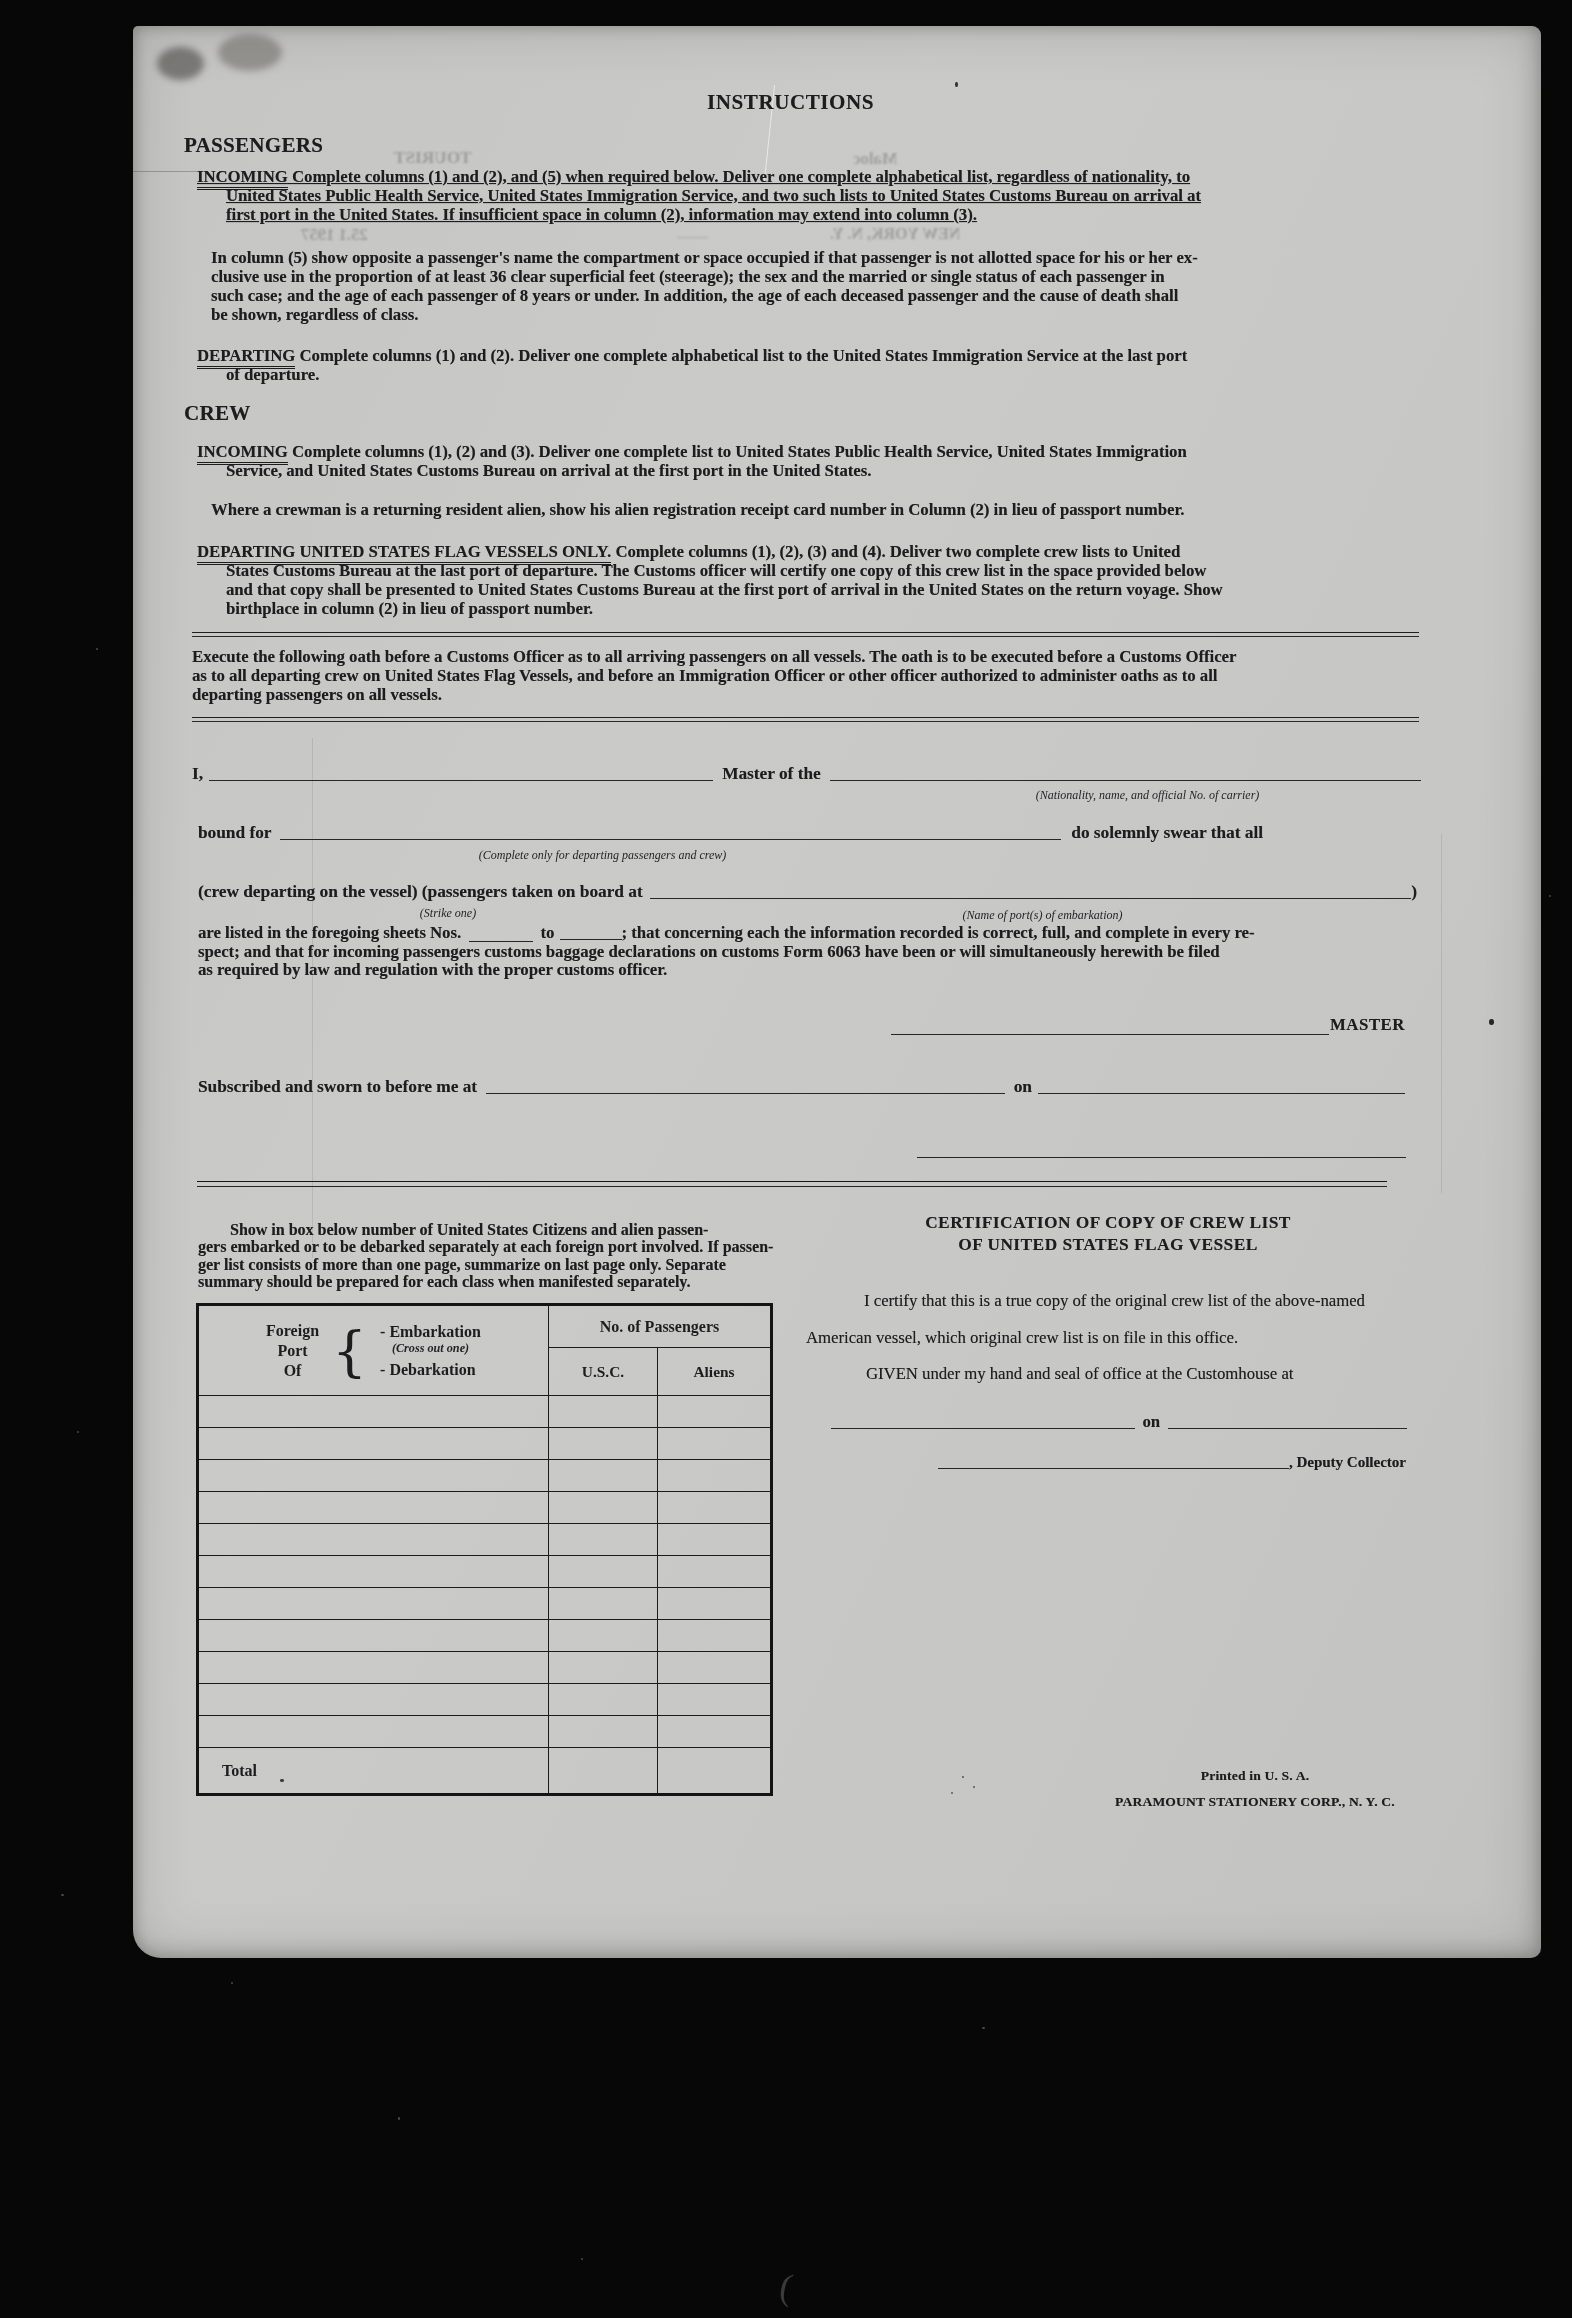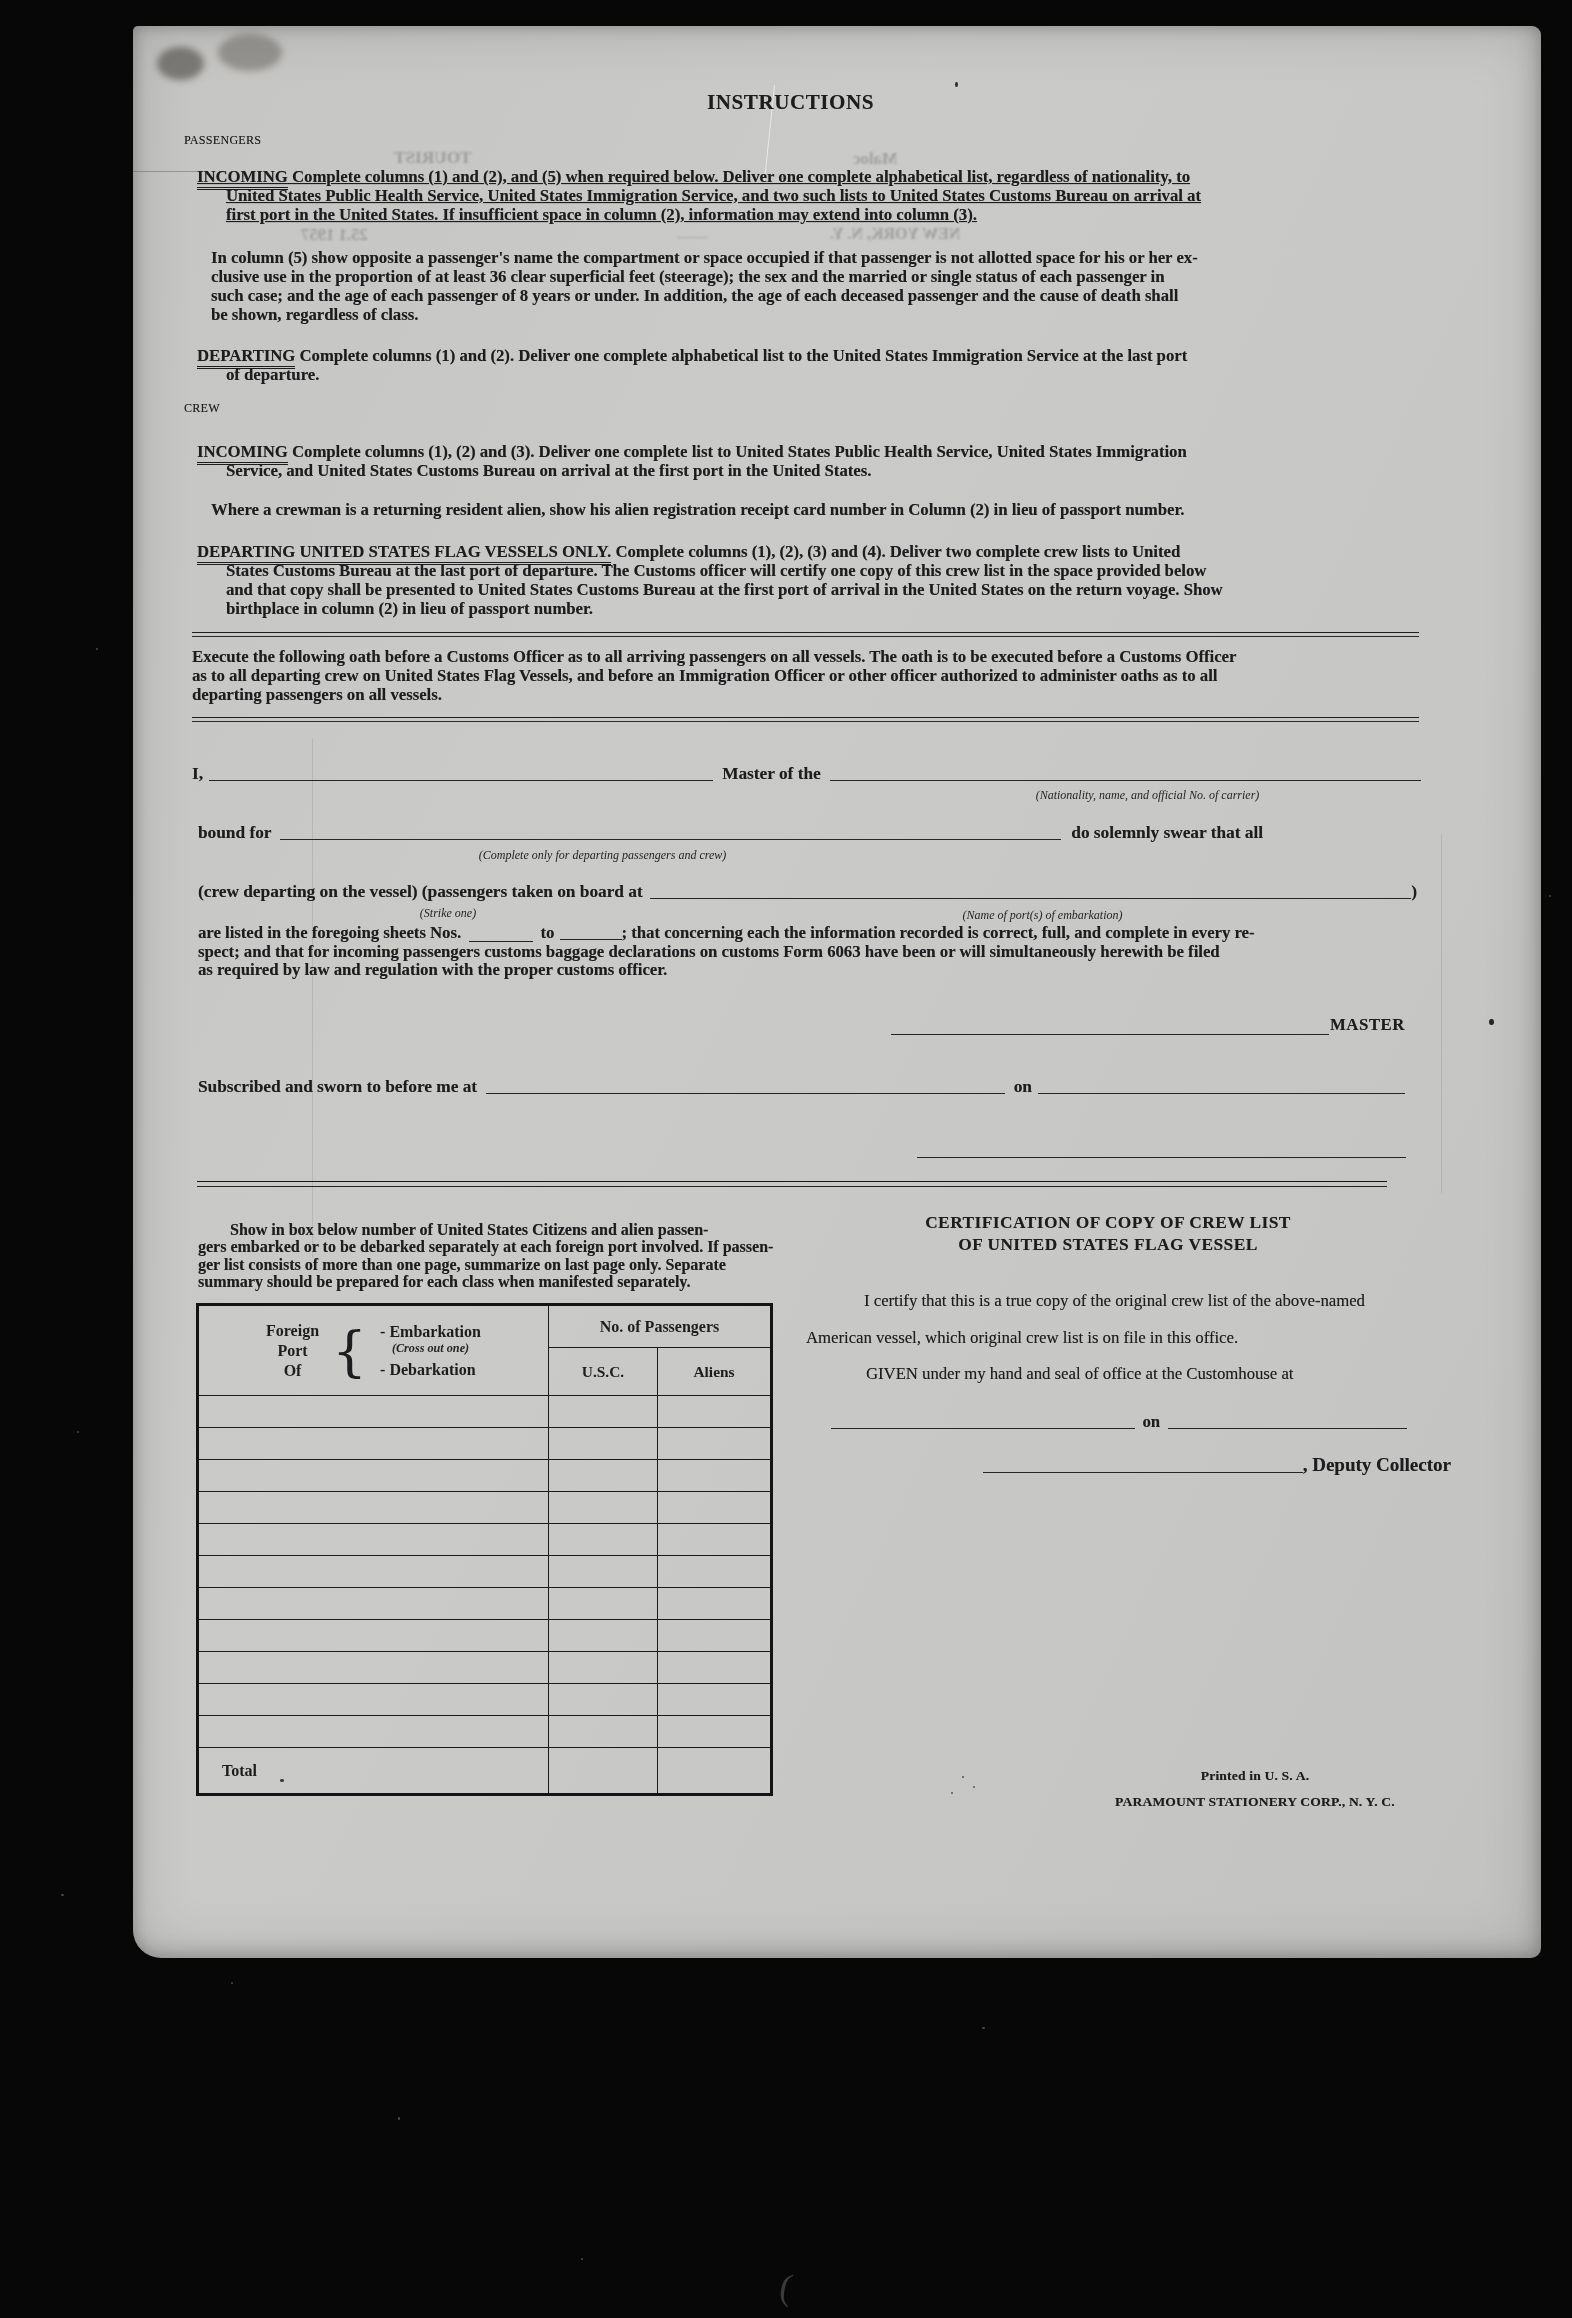--- a/index.html
+++ b/index.html
@@ -5,21 +5,21 @@
   html,body{margin:0;padding:0;background:#070707;}
   #stage{position:relative;width:1572px;height:2319px;background:#070707;overflow:hidden;
          font-family:"Liberation Serif","DejaVu Serif",serif;color:#1d1d1f;}
   .page{position:absolute;left:133px;top:26px;width:1408px;height:1932px;
         background:linear-gradient(115deg,#c5c5c3 0%,#cacac8 35%,#c7c7c5 70%,#c2c2c0 100%);
         border-radius:5.1px 9px 10.3px 28px;overflow:hidden;
         box-shadow:inset 0 0 58px rgba(0,0,0,.16), inset -3.8px -5.1px 19px rgba(0,0,0,.18), inset 2.6px 2.6px 11.5px rgba(0,0,0,.12);}
   .abs{position:absolute;}
   .ink{text-shadow:0.2px 0.3px 0.4px rgba(25,25,28,.45);}
   .ttl{font-weight:bold;font-size:21px;letter-spacing:0.6px;}
-  .hdg{font-weight:normal;font-size:12px;letter-spacing:0.3px;}
+  .hdg{font-weight:bold;font-size:21px;letter-spacing:0.3px;}
   .para{font-weight:bold;font-size:16.7px;line-height:19px;}
   .lines{white-space:pre-line;}
   .cont{padding-left:29px;}
   .dlabel{position:relative;border-bottom:1.3px solid #1c1c1e;padding-bottom:0.6px;}
   .dlabel::after{content:"";position:absolute;left:0;right:0;bottom:-3.8px;height:1.3px;background:#1c1c1e;}
   .rule{height:3.2px;border-top:1.3px solid #1f1f21;border-bottom:0.6px solid #2a2a2c;}
   .rule2{height:3.8px;border-top:1.9px solid #161618;border-bottom:1.3px solid #232325;}
   .orow{display:flex;align-items:flex-end;font-weight:bold;font-size:17.3px;white-space:nowrap;}
   .orow span{line-height:1.15;}
   .bl{border-bottom:1.6px solid #26262a;align-self:flex-end;margin-bottom:2.6px;height:5.1px;flex-shrink:0;}
@@ -284,21 +284,21 @@
     <div class="abs cert ink" style="left:731px;top:1265px;">I certify that this is a true copy of the original crew list of the above-named</div>
     <div class="abs cert ink" style="left:673px;top:1302px;">American vessel, which original crew list is on file in this office.</div>
     <div class="abs cert ink" style="left:733px;top:1338px;">GIVEN under my hand and seal of office at the Customhouse at</div>
 
     <div class="abs orow ink" style="left:698px;top:1386px;width:576px;font-size:16.7px;">
       <div class="bl grow" style="flex-grow:47;"></div>
       <span style="margin:0 7.7px;">on</span>
       <div class="bl grow" style="flex-grow:37;"></div>
     </div>
 
-    <div class="abs orow ink" style="left:850px;top:1428px;width:468px;font-size:19px;">
+    <div class="abs orow ink" style="left:805px;top:1428px;width:468px;font-size:15px;">
       <div class="bl grow"></div>
       <span style="white-space:nowrap;">, Deputy Collector</span>
     </div>
 
     <div class="abs imprint ink" style="left:923px;top:1742px;">Printed in U. S. A.</div>
     <div class="abs imprint ink" style="left:923px;top:1760px;margin-top:8px;">PARAMOUNT STATIONERY CORP., N. Y. C.</div>
 
   </div>
 </div>
 

